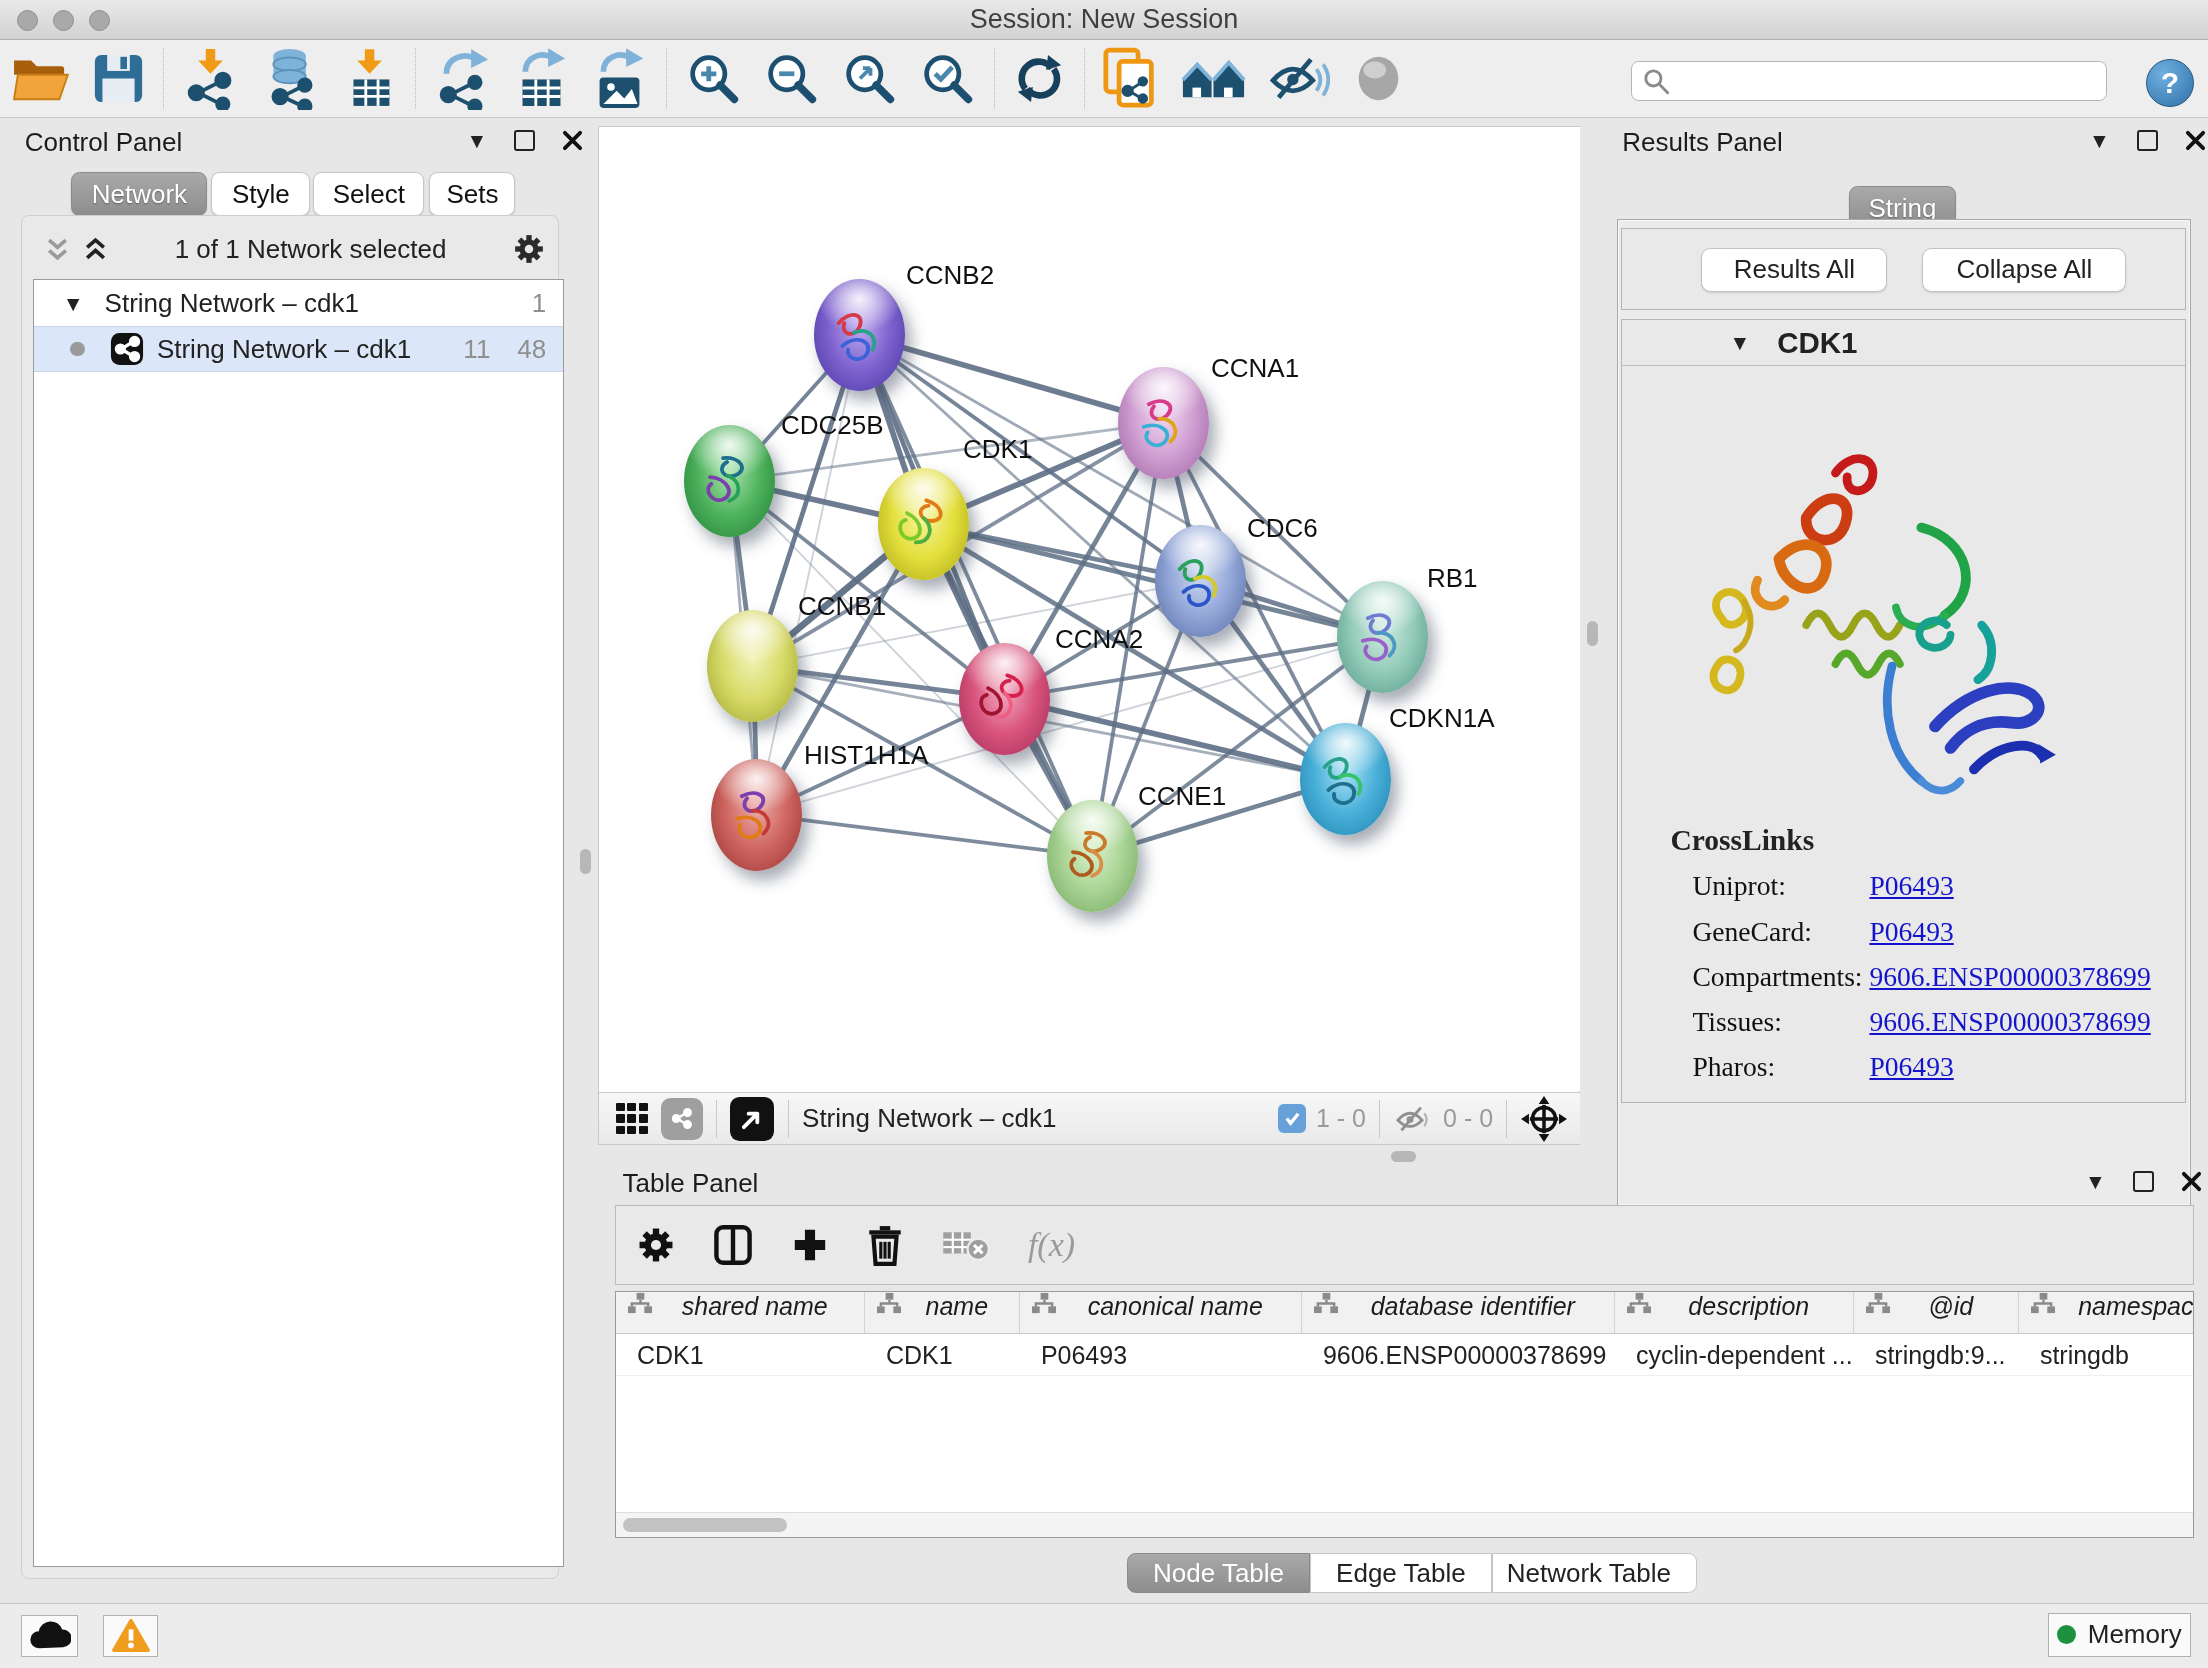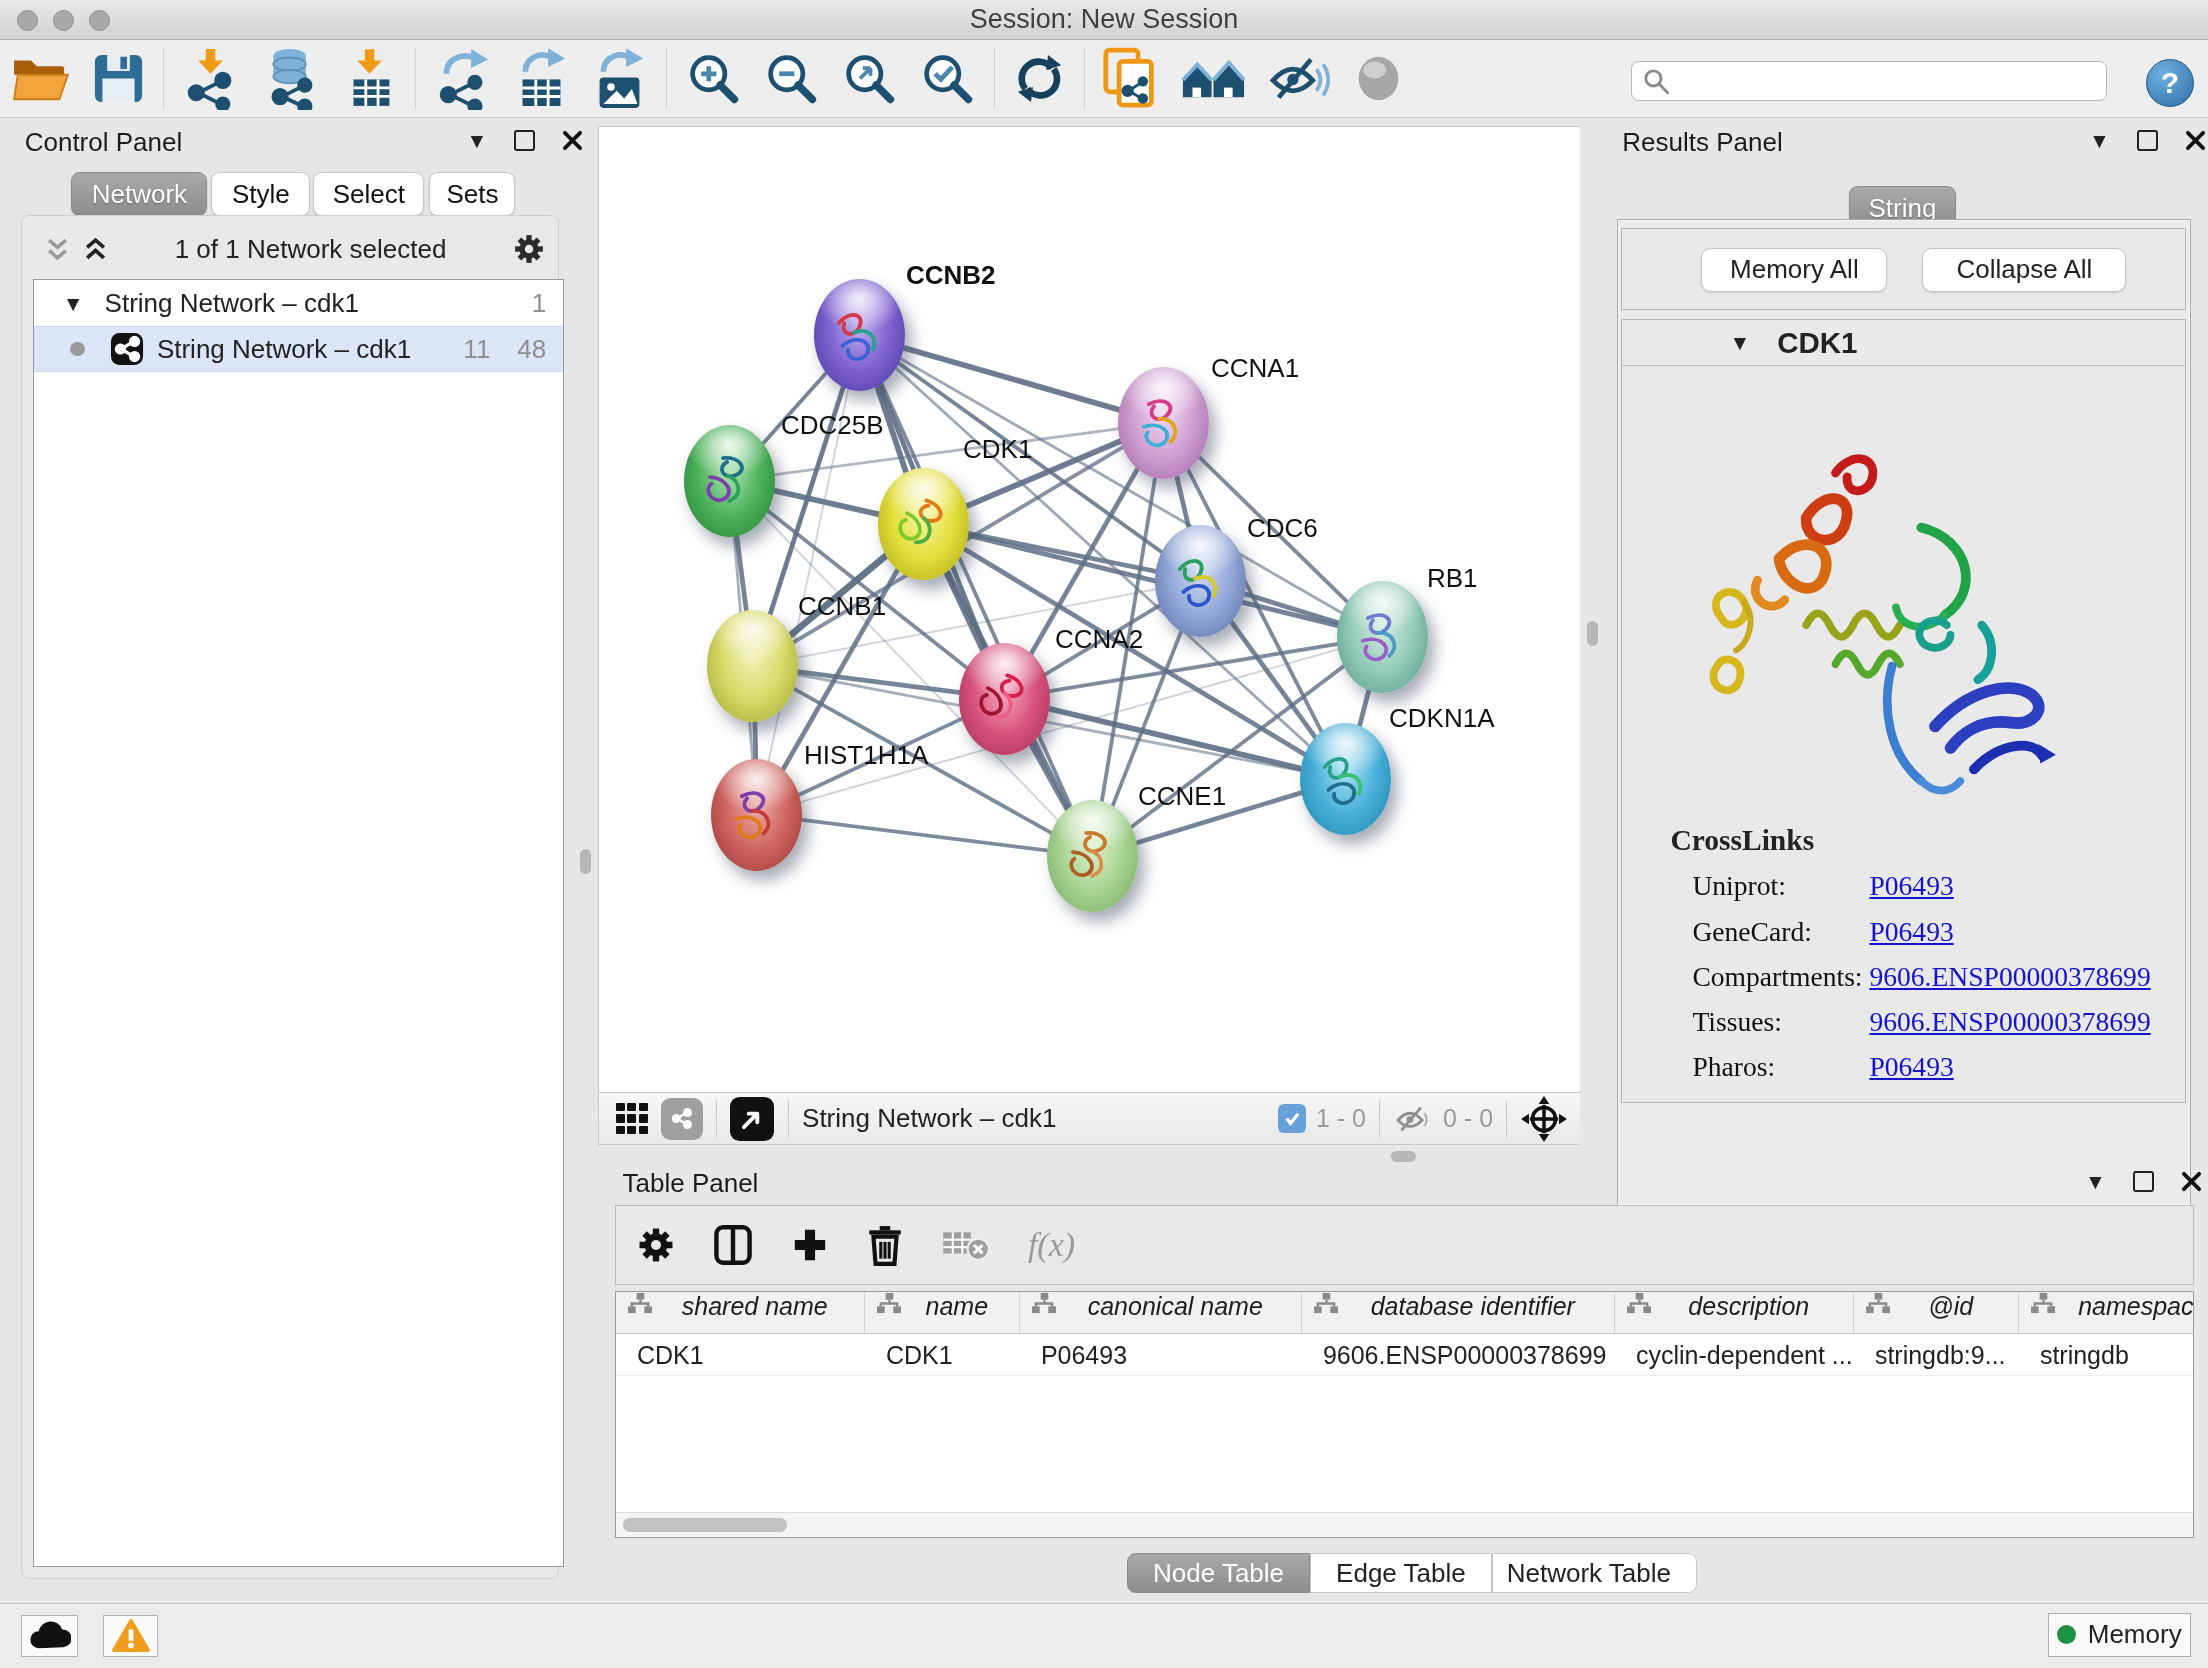--- a/index.html
+++ b/index.html
@@ -424,21 +424,21 @@
         <line x1="785" y1="686" x2="519" y2="767" stroke="#5d6e84" stroke-opacity="0.85" stroke-width="5"></line>
         <line x1="166" y1="723" x2="519" y2="767" stroke="#5d6e84" stroke-opacity="0.8" stroke-width="4"></line>
       </svg><div class="node" style="left: 215px; top: 152px; background: radial-gradient(62% 40% at 50% 18%, rgba(255, 255, 255, 0.9), rgba(255, 255, 255, 0) 75%), radial-gradient(at 50% 42%, rgb(189, 171, 239) 0%, rgb(126, 98, 207) 48%, rgb(67, 51, 155) 100%);">
         <svg width="57" height="59" viewBox="0 0 60 62" style="transform:rotate(0deg)">
       <g fill="none" stroke-linecap="round" stroke-width="4">
         <path d="M8 18 C20 4 36 8 30 22 C24 34 10 30 14 18" stroke="#d63a48"></path>
         <path d="M12 42 C26 30 44 36 38 50 C32 60 16 56 18 46" stroke="#3b62d6"></path>
         <path d="M24 28 C38 22 50 32 44 46" stroke="#27a187"></path>
       </g>
         </svg>
-      </div><span class="nlabel" style="left: 307px; top: 133px; font-weight: bold;">CCNB2</span><div class="node" style="left: 519px; top: 240px; background: radial-gradient(62% 40% at 50% 18%, rgba(255, 255, 255, 0.9), rgba(255, 255, 255, 0) 75%), radial-gradient(at 50% 42%, rgb(240, 217, 241) 0%, rgb(207, 158, 209) 48%, rgb(154, 95, 159) 100%);">
+      </div><span class="nlabel" style="left: 307px; top: 133px;">CCNB2</span><div class="node" style="left: 519px; top: 240px; background: radial-gradient(62% 40% at 50% 18%, rgba(255, 255, 255, 0.9), rgba(255, 255, 255, 0) 75%), radial-gradient(at 50% 42%, rgb(240, 217, 241) 0%, rgb(207, 158, 209) 48%, rgb(154, 95, 159) 100%);">
         <svg width="57" height="59" viewBox="0 0 60 62" style="transform:rotate(22deg)">
       <g fill="none" stroke-linecap="round" stroke-width="4">
         <path d="M8 18 C20 4 36 8 30 22 C24 34 10 30 14 18" stroke="#d63b8a"></path>
         <path d="M12 42 C26 30 44 36 38 50 C32 60 16 56 18 46" stroke="#3bb0d6"></path>
         <path d="M24 28 C38 22 50 32 44 46" stroke="#e0a516"></path>
       </g>
         </svg>
       </div><span class="nlabel" style="left: 612px; top: 226px;">CCNA1</span><div class="node" style="left: 85px; top: 298px; background: radial-gradient(62% 40% at 50% 18%, rgba(255, 255, 255, 0.9), rgba(255, 255, 255, 0) 75%), radial-gradient(at 50% 42%, rgb(169, 228, 174) 0%, rgb(78, 179, 92) 48%, rgb(30, 122, 51) 100%);">
         <svg width="57" height="59" viewBox="0 0 60 62" style="transform:rotate(44deg)">
       <g fill="none" stroke-linecap="round" stroke-width="4">
@@ -574,21 +574,21 @@
     <svg width="21" height="21" viewBox="0 0 22 22">
       <path d="M3 3 L19 19 M19 3 L3 19" stroke="#111" stroke-width="4" stroke-linecap="round"></path>
     </svg>
   </div>
   <div class="tab sel" style="position:absolute; left:240px; top:62px; width:107px; height:44px;">
     <span>String</span>
   </div>
   <div class="rp-card">
     <div class="rp-btnbox">
       <div class="rp-btn" style="left:79px; width:186px;">
-        <span>Memory All</span>
+        <span>Results All</span>
       </div>
       <div class="rp-btn" style="left:300px; width:204px;">
         <span>Collapse All</span>
       </div>
     </div>
     <div class="rp-section">
       <div class="sec-head">
         <span class="tri" style="margin-left:107px;">▼</span>
         <span class="gene">CDK1</span>
       </div>

